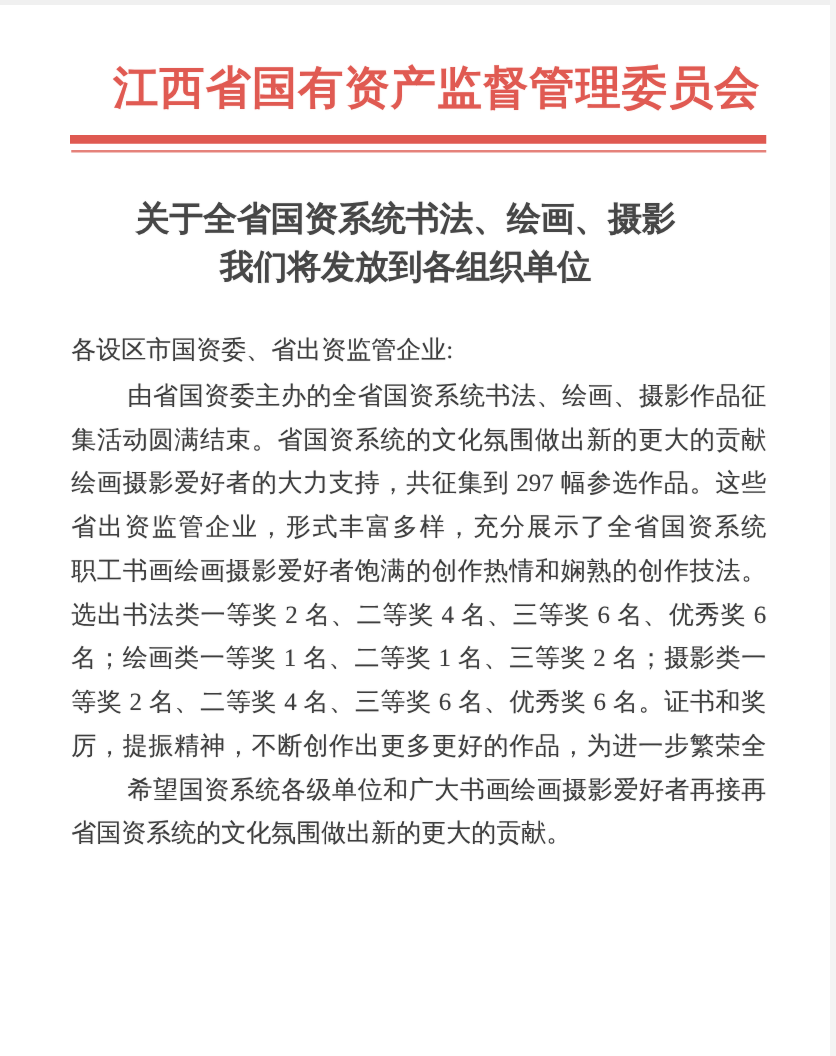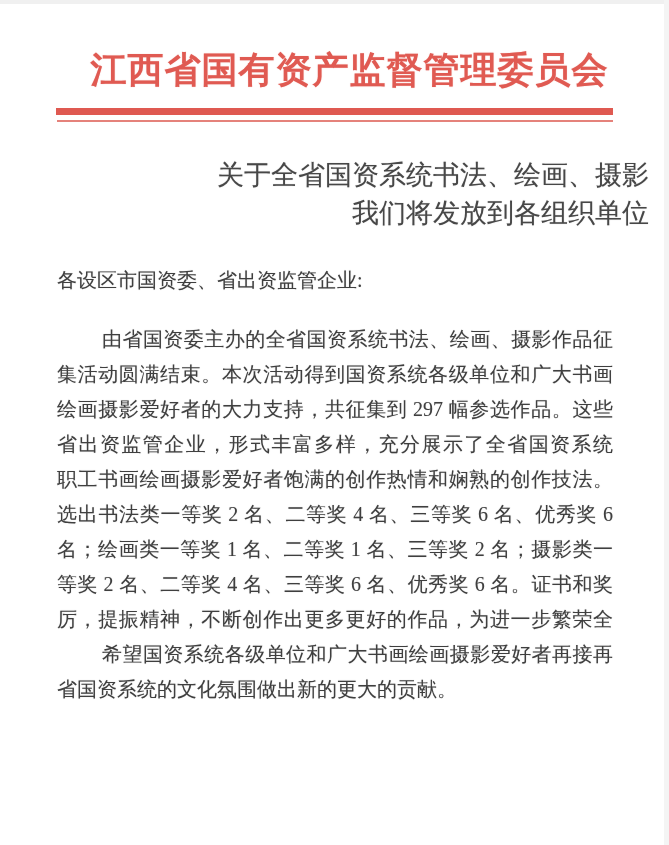--- a/index.html
+++ b/index.html
@@ -37,23 +37,23 @@
     background: #df5951;
   }
   .rule-thin {
     position: absolute;
     top: 120px; left: 57px; width: 556px; height: 2px;
     background: #e5827b;
   }
   .doc-title {
     position: absolute;
     top: 156px; left: 0; right: 20px;
-    text-align: right;
+    text-align: center;
     font-size: 27px;
-    font-weight: normal;
+    font-weight: bold;
     line-height: 38px;
     color: #474747;
     text-shadow: 0 0 1px rgba(70, 70, 70, 0.35);
   }
   .body-block {
     position: absolute;
     top: 263px; left: 57px; width: 556px;
     font-size: 20px;
     color: #3f3f3f;
     text-shadow: 0 0 1px rgba(75, 75, 75, 0.35);
@@ -63,21 +63,21 @@
     line-height: 35px;
     text-align: justify;
     text-align-last: justify;
     white-space: nowrap;
   }
   .line.short {
     text-align: left;
     text-align-last: left;
   }
   .line.indent { text-indent: 45px; }
-  .salutation { margin-bottom: 24px; }
+  .salutation { margin-bottom: 2px; }
 </style>
 </head>
 <body>
 
 <div class="page">
   <div class="scan-edge-top"></div>
   <div class="scan-edge-right"></div>
 
   <div class="letterhead">江西省国有资产监督管理委员会</div>
 
@@ -86,21 +86,21 @@
 
   <div class="doc-title">
     <div>关于全省国资系统书法、绘画、摄影</div>
     <div>我们将发放到各组织单位</div>
   </div>
 
   <div class="body-block">
     <div class="line short salutation">各设区市国资委、省出资监管企业:</div>
 
     <div class="line indent">由省国资委主办的全省国资系统书法、绘画、摄影作品征</div>
-    <div class="line">集活动圆满结束。本次活动得到国资系统各级单位和广大书画</div>
+    <div class="line">集活动圆满结束。省国资系统的文化氛围做出新的更大的贡献</div>
     <div class="line">绘画摄影爱好者的大力支持，共征集到 297 幅参选作品。这些</div>
     <div class="line">省出资监管企业，形式丰富多样，充分展示了全省国资系统</div>
     <div class="line">职工书画绘画摄影爱好者饱满的创作热情和娴熟的创作技法。</div>
     <div class="line">选出书法类一等奖 2 名、二等奖 4 名、三等奖 6 名、优秀奖 6</div>
     <div class="line">名；绘画类一等奖 1 名、二等奖 1 名、三等奖 2 名；摄影类一</div>
     <div class="line">等奖 2 名、二等奖 4 名、三等奖 6 名、优秀奖 6 名。证书和奖</div>
     <div class="line">厉，提振精神，不断创作出更多更好的作品，为进一步繁荣全</div>
     <div class="line indent">希望国资系统各级单位和广大书画绘画摄影爱好者再接再</div>
     <div class="line short">省国资系统的文化氛围做出新的更大的贡献。</div>
   </div>

